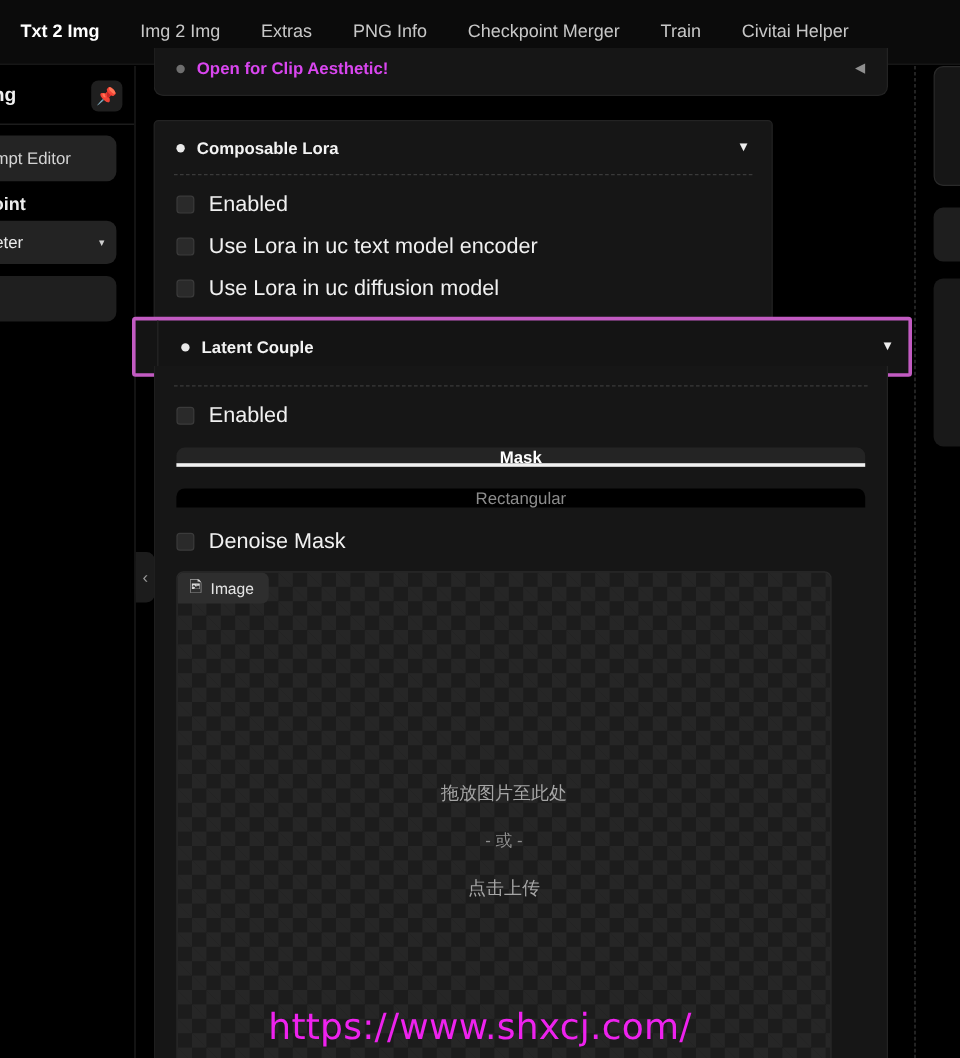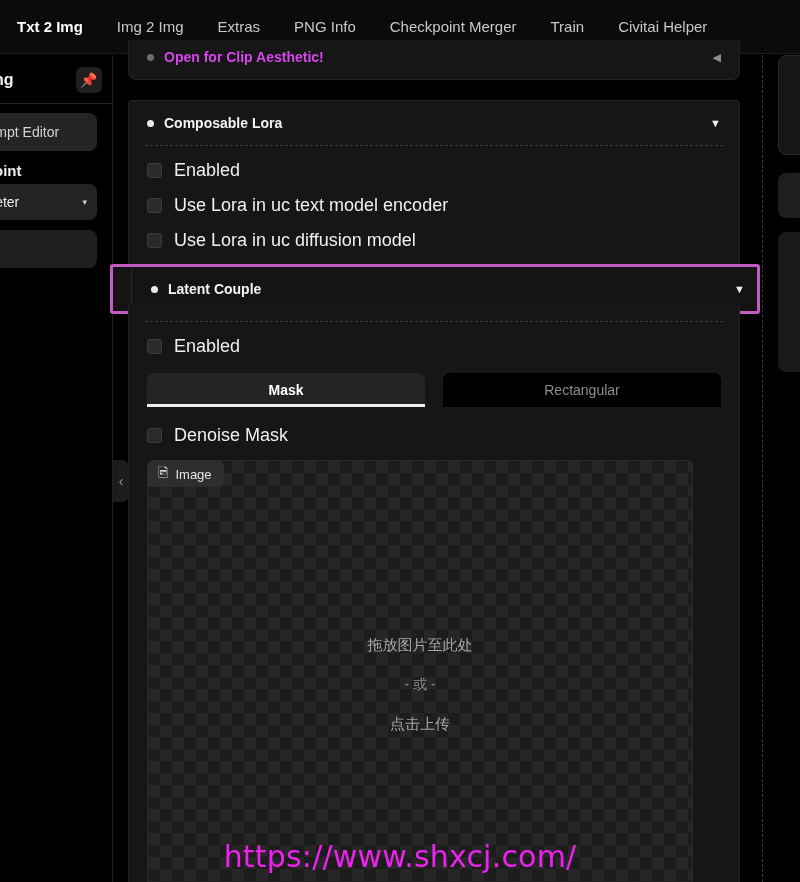--- a/index.html
+++ b/index.html
@@ -84,21 +84,21 @@
     color: #9a9a9a; font-size: 14px; cursor: pointer;
   }
 
   
   .center {
     position: absolute; left: 128px; top: 40px; width: 634px; height: 842px;
   }
 
   .accordion {
     background: #161616; border: 1px solid #232323; border-radius: 4px;
-    width: 612px; margin-bottom: 14px; position: relative;
+    width: 516px; margin-bottom: 14px; position: relative;
   }
   .acc-head {
     display: flex; align-items: center; justify-content: space-between;
     padding: 14px 18px; cursor: pointer;
   }
   .acc-title { display: flex; align-items: center; gap: 10px; }
   .dot { width: 7px; height: 7px; border-radius: 50%; background: #e9e9e9; display:block; }
   .dot.dim { background: #6e6e6e; }
   .acc-title-text { color: #f3f3f3; font-size: 14px; font-weight: bold; }
   .acc-title-text.dim { color: #d946ef; }
@@ -142,21 +142,21 @@
   }
 
   .lc-body {
     position: absolute; left: 128px; top: 305px; width: 612px;
     background: #161616; border: 1px solid #232323; border-top: none;
     border-radius: 0 0 8px 8px; padding: 16px 18px 0 18px;
   }
   .lc-dash { border-top: 1px dashed #3a3a3a; margin: 0 -2px 14px -2px; }
 
   
-  .tabstrip { display: flex; gap: 18px; margin-top: 16px; }
+  .tabstrip { display: flex; gap: 18px; margin-top: 16px; flex-direction: column; }
   .ttab {
     flex: 1; height: 34px; border-radius: 7px 7px 0 0;
     display: flex; align-items: center; justify-content: center;
     font-size: 14px; cursor: pointer; position: relative;
     background: #000000; color: #8d8d8d;
   }
   .ttab.active { background: #242424; color: #ffffff; font-weight: bold; }
   .ttab.active::after {
     content: ""; position: absolute; left: 0; right: 0; bottom: 0;
     height: 3px; background: #f0f0f0;

